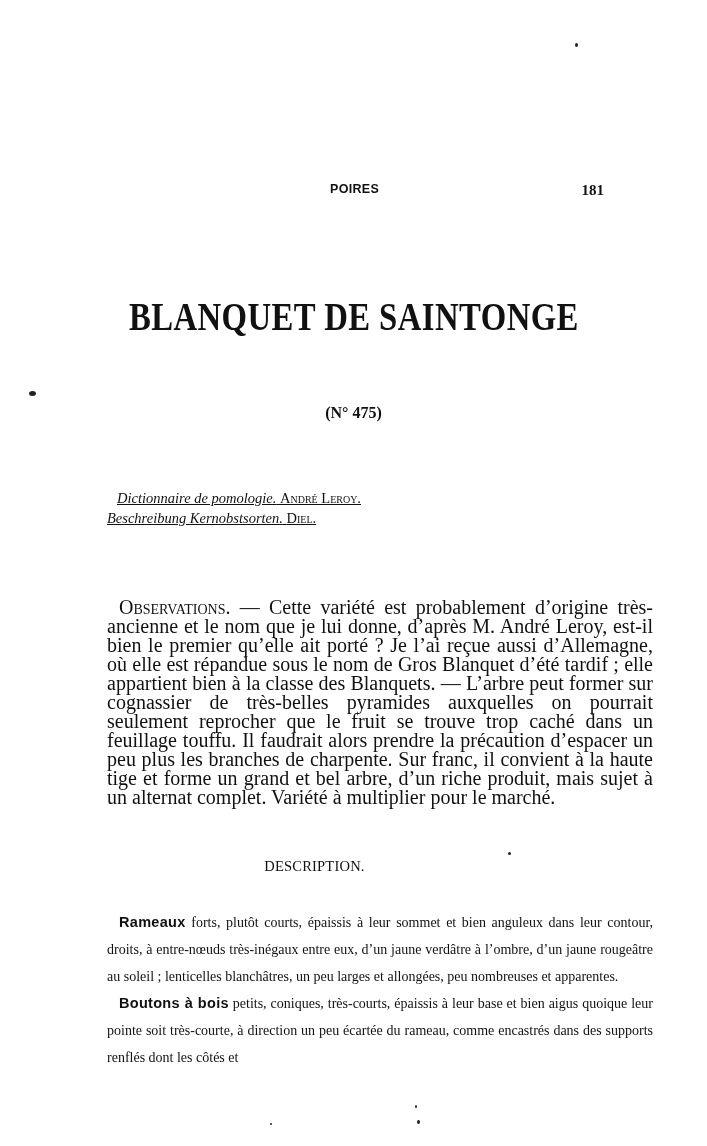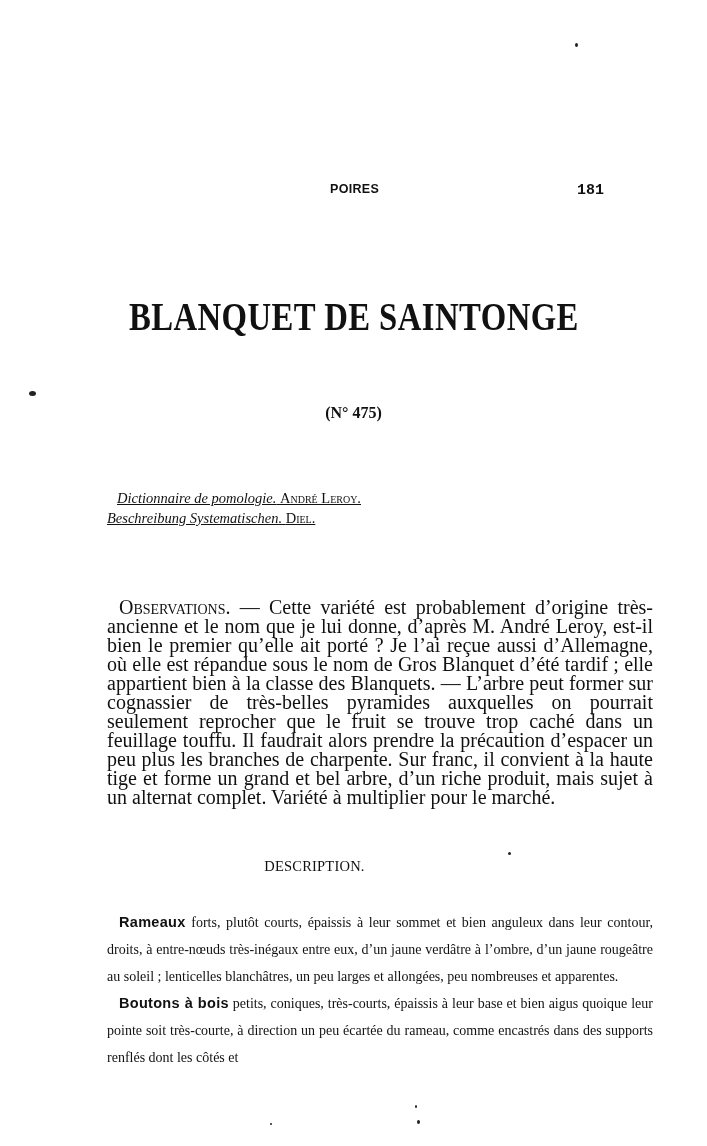--- a/index.html
+++ b/index.html
@@ -35,21 +35,21 @@
       top: 0;
       font-family: "Liberation Sans", "DejaVu Sans", sans-serif;
       font-weight: bold;
       font-size: 12.5px;
       letter-spacing: 0.3px;
     }
     .page-number {
       position: absolute;
       right: -4px;
       top: 0;
-      font-family: Liberation Mono, monospace;
+      font-family: Liberation Serif, serif;
       font-weight: bold;
       font-size: 15px;
     }
     .title {
       position: absolute;
       top: 262px;
       left: 0;
       width: 707px;
       text-align: center;
       font-family: "Liberation Serif", "DejaVu Serif", serif;
@@ -141,21 +141,21 @@
   <div class="title">BLANQUET DE SAINTONGE</div>
 
   <div class="variety-number">(N° 475)</div>
 
   <div class="refs">
     <div class="line indent">
       <i>Dictionnaire de pomologie.</i>
       <span class="sc">André Leroy.</span>
     </div>
     <div class="line">
-      <i>Beschreibung Systematischen.</i>
+      <i>Beschreibung Kernobstsorten.</i>
       <span class="sc">Diel.</span>
     </div>
   </div>
 
   <div class="observations"><span class="sc">Observations.</span> <span>— Cette variété est probablement d’origine très-ancienne et le nom que je lui donne, d’après M. André Leroy, est-il bien le premier qu’elle ait porté ? Je l’ai reçue aussi d’Allemagne, où elle est répandue sous le nom de Gros Blanquet d’été tardif ; elle appartient bien à la classe des Blanquets. — L’arbre peut former sur cognassier de très-belles pyramides auxquelles on pourrait seulement reprocher que le fruit se trouve trop caché dans un feuillage touffu. Il faudrait alors prendre la précaution d’espacer un peu plus les branches de charpente. Sur franc, il convient à la haute tige et forme un grand et bel arbre, d’un riche produit, mais sujet à un alternat complet. Variété à multiplier pour le marché.</span></div>
 
   <div class="section-heading">DESCRIPTION.</div>
 
   <div class="description">
     <p><span class="lead">Rameaux</span><span> forts, plutôt courts, épaissis à leur sommet et bien anguleux dans leur contour, droits, à entre-nœuds très-inégaux entre eux, d’un jaune verdâtre à l’ombre, d’un jaune rougeâtre au soleil ; lenticelles blanchâtres, un peu larges et allongées, peu nombreuses et apparentes.</span></p>

